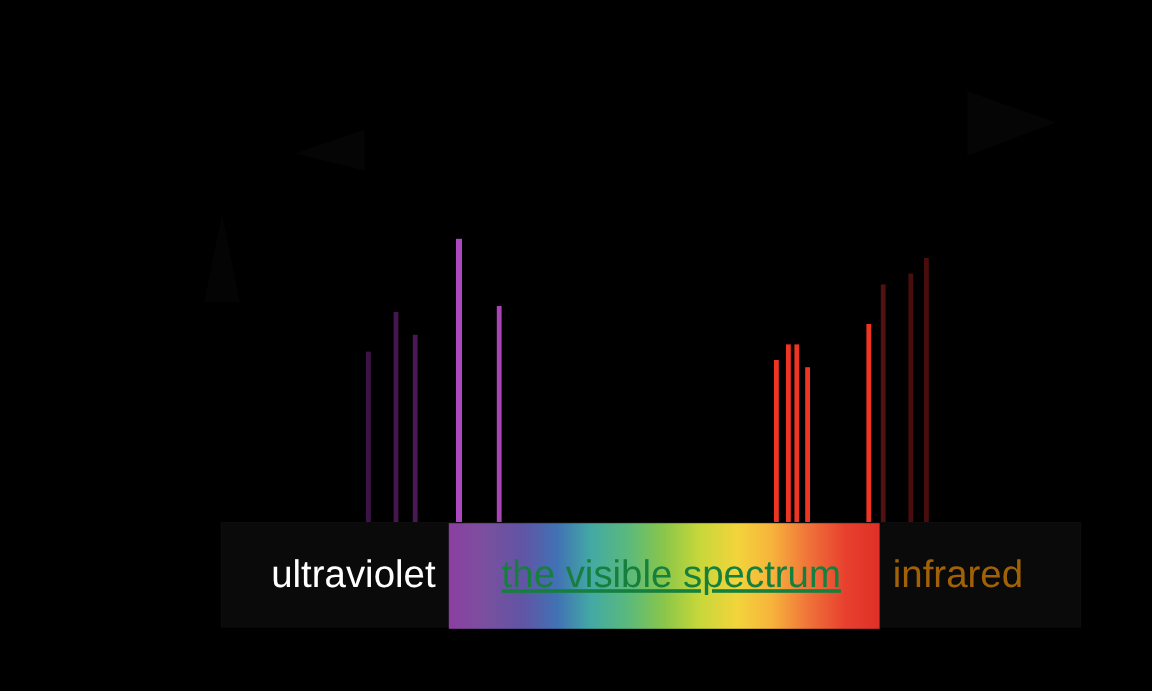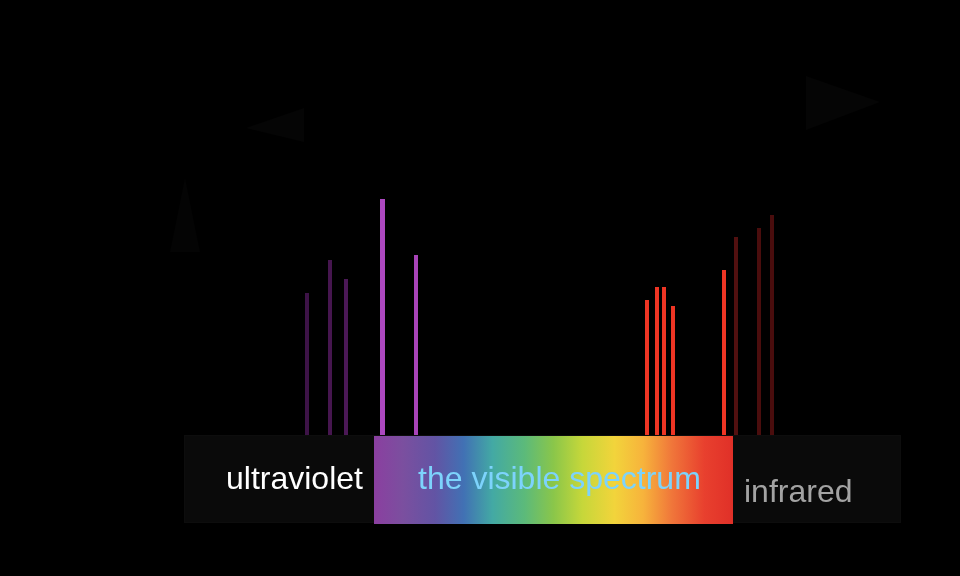--- a/index.html
+++ b/index.html
@@ -117,16 +117,16 @@
       <div class="spec-line" style="left: 734px; width: 4px; height: 200px; background: rgb(82, 16, 16); bottom: 139px;"></div>
       <div class="spec-line" style="left: 757px; width: 4px; height: 209px; background: rgb(74, 13, 13); bottom: 139px;"></div>
       <div class="spec-line" style="left: 770px; width: 4px; height: 222px; background: rgb(74, 13, 13); bottom: 139px;"></div>
     </div>
 
   <div class="panel" style="left: 185px; top: 436px; width: 715px; height: 86px; background: rgb(10, 10, 10);"></div>
 
   <div class="spectrum-bar" style="left: 374px; top: 436px; width: 359px; height: 88px; background: linear-gradient(to right, rgb(139, 63, 160) 0%, rgb(123, 79, 159) 8%, rgb(98, 84, 164) 17%, rgb(65, 113, 180) 25%, rgb(67, 169, 164) 33%, rgb(92, 186, 122) 42%, rgb(138, 198, 74) 50%, rgb(198, 215, 58) 58%, rgb(242, 212, 59) 67%, rgb(247, 179, 60) 75%, rgb(240, 118, 58) 83%, rgb(232, 64, 46) 92%, rgb(224, 48, 40) 100%);"></div>
 
   <div class="label" id="label-uv" style="color: rgb(255, 255, 255);">ultraviolet</div>
-  <div class="label" id="label-visible" style="color: #7dd3fc;">the visible spectrum</div>
-  <div class="label" id="label-ir" style="color: #a3a3a3; margin-top: 13px;">infrared</div>
+  <div class="label" id="label-visible" style="color: #15803d; text-decoration: underline;">the visible spectrum</div>
+  <div class="label" id="label-ir" style="color: #a16207;">infrared</div>
 
 </div>
 
 </body></html>

